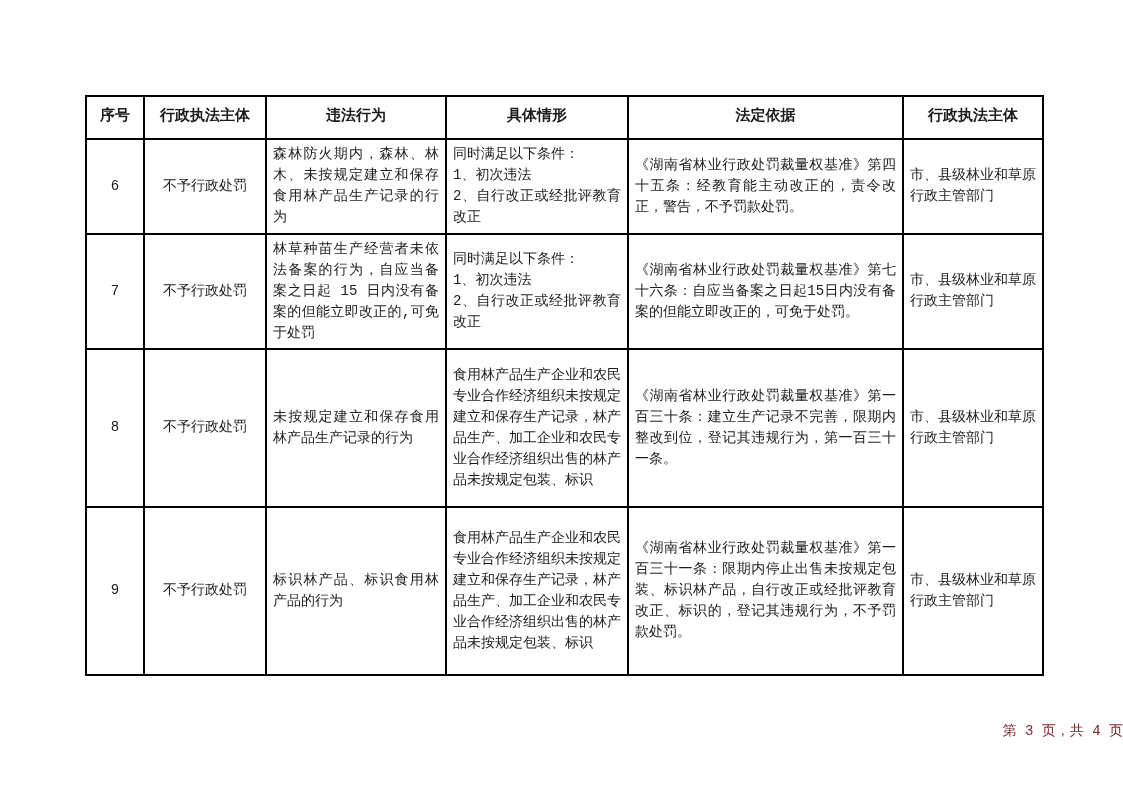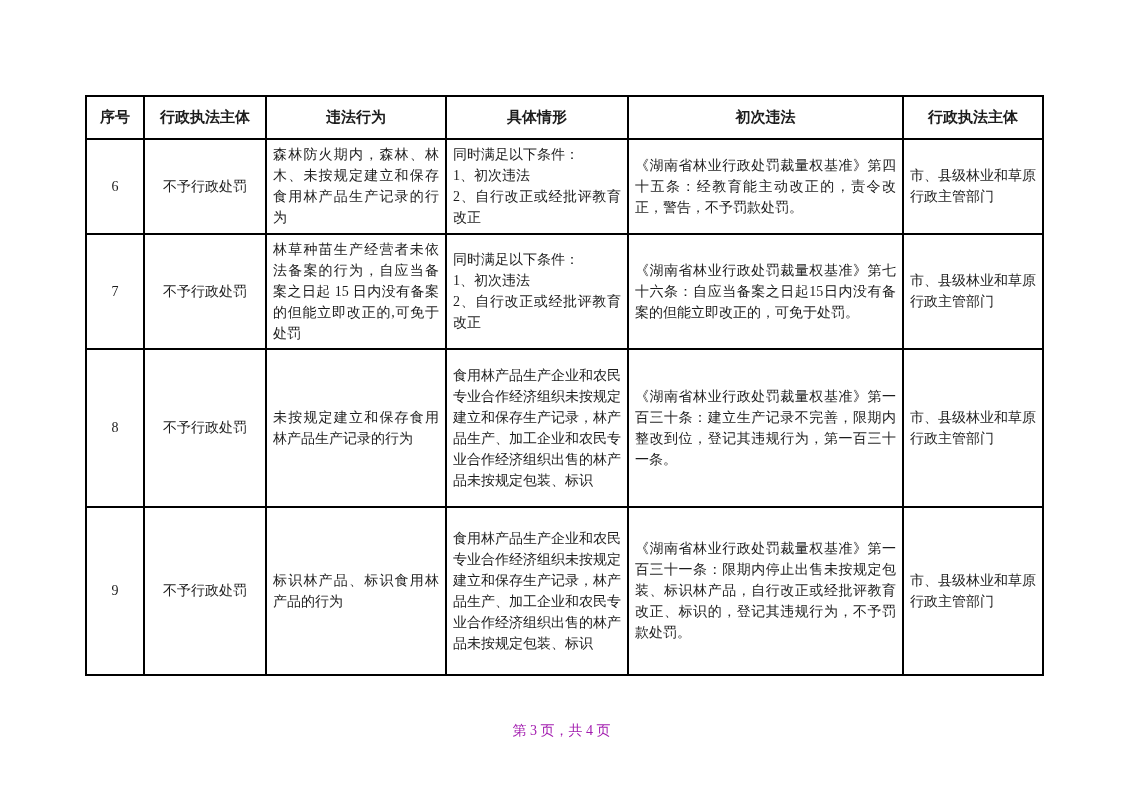--- a/index.html
+++ b/index.html
@@ -1,21 +1,21 @@
 <!DOCTYPE html>
 <html><head>
 <meta charset="utf-8">
 <style>
   html, body { margin: 0; padding: 0; background: #ffffff; }
   .page {
     position: relative;
     width: 1123px;
     height: 793px;
     background: #ffffff;
-    font-family: Liberation Serif, serif;
+    font-family: Liberation Mono, monospace;
     color: #1c1c1c;
     overflow: hidden;
   }
   table.penalty-table {
     position: absolute;
     left: 85px;
     top: 95px;
     width: 957px;
     border-collapse: collapse;
     table-layout: fixed;
@@ -40,23 +40,23 @@
   td.pre { white-space: pre-line; }
   tr.r6 { height: 95px; }
   tr.r7 { height: 112px; }
   tr.r8 { height: 158px; }
   tr.r9 { height: 168px; }
   .footer {
     position: absolute;
     top: 722px;
     left: 0;
     width: 100%;
-    text-align: center;
+    text-align: right;
     font-size: 14px;
-    color: #a21caf;
+    color: #7f1d1d;
   }
 </style>
 </head>
 <body>
 
 <div class="page">
 
   <table class="penalty-table">
     <colgroup>
       <col style="width:58px">
@@ -65,21 +65,21 @@
       <col style="width:182px">
       <col style="width:275px">
       <col style="width:140px">
     </colgroup>
     <thead>
       <tr>
         <th>序号</th>
         <th>行政执法主体</th>
         <th>违法行为</th>
         <th>具体情形</th>
-        <th>初次违法</th>
+        <th>法定依据</th>
         <th>行政执法主体</th>
       </tr>
     </thead>
     <tbody>
       <tr class="r6">
         <td class="c">6</td>
         <td class="c">不予行政处罚</td>
         <td class="j">森林防火期内，森林、林木、未按规定建立和保存食用林产品生产记录的行为</td>
         <td class="j pre">同时满足以下条件：
 1、初次违法

